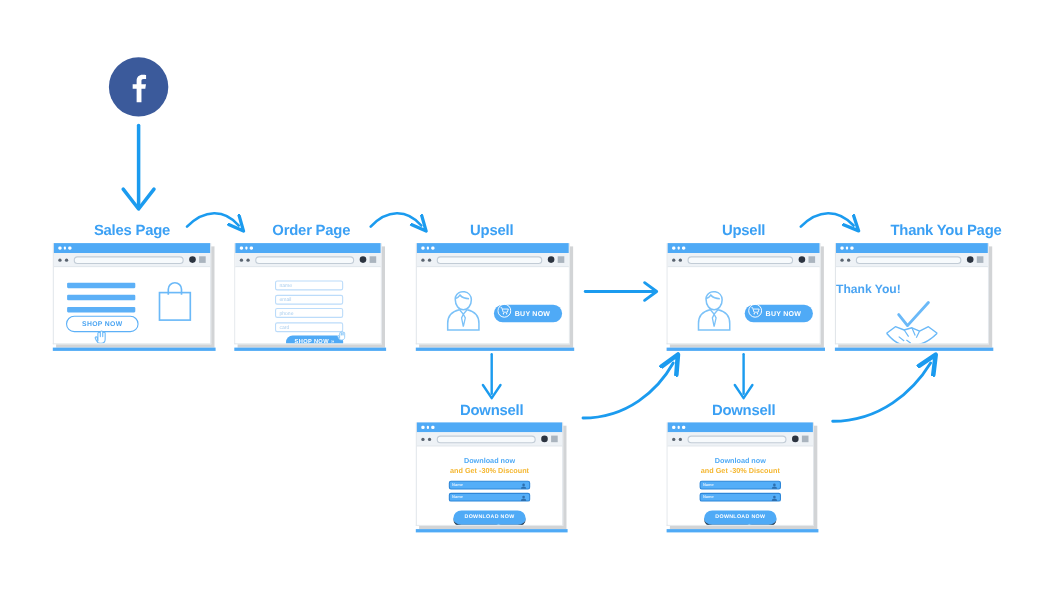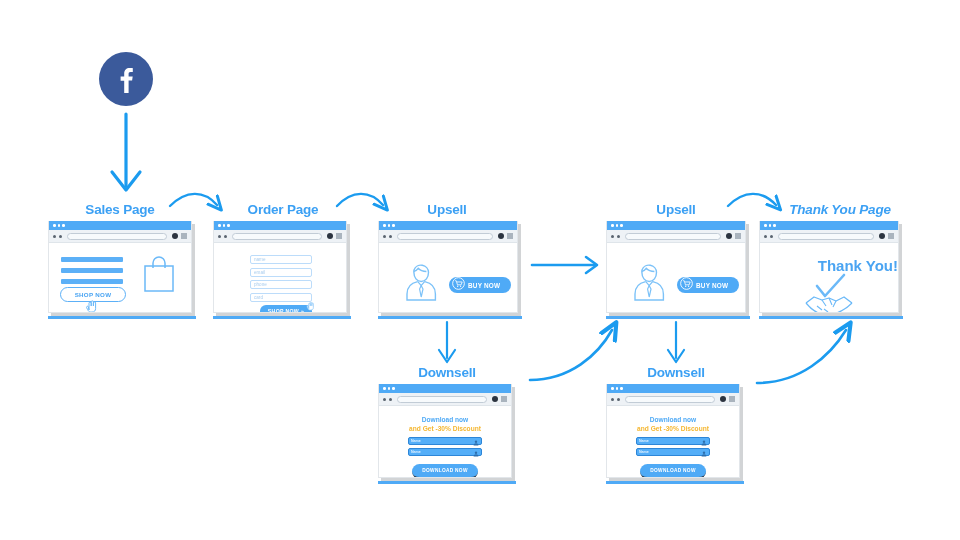--- a/index.html
+++ b/index.html
@@ -135,22 +135,22 @@
     display: flex; align-items: center; gap: 3px;
     padding-left: 3px;
   }
   .us-btn .lbl {
     color: #fff; font-size: 6.4px; font-weight: bold; letter-spacing: 0.2px;
   }
 
   
   .ty-title {
     position: absolute; left: 0; right: 0; top: 14px;
-    text-align: right;
-    color: #4aa4f2; font-size: 15px; font-weight: bold;
+    text-align: left;
+    color: #4aa4f2; font-size: 11px; font-weight: bold;
   }
   .ty-art { position: absolute; left: 50%; top: 30px; transform: translateX(-50%); }
 
   
   .ds-h1 {
     position: absolute; left: 0; right: 0; top: 10px;
     text-align: center; color: #4faaf6;
     font-size: 6.6px; font-weight: bold;
   }
   .ds-h2 {
@@ -231,21 +231,21 @@
     <svg width="30" height="30" viewBox="0 0 30 30" aria-hidden="true">
       <path d="M17.6 29V16.6h3.5l0.6-4.1h-4.1V9.9c0-1.2 0.3-2 2-2h2.2V4.2c-0.4-0.05-1.7-0.17-3.2-0.17
                -3.2 0-5.4 1.95-5.4 5.5v3h-3.6v4.1h3.6V29z" fill="#ffffff"></path>
     </svg>
   </div>
 
   <div class="step-label" style="left:120px; top:202px;">Sales Page</div>
   <div class="step-label" style="left:283px; top:202px;">Order Page</div>
   <div class="step-label" style="left:447px; top:202px;">Upsell</div>
   <div class="step-label" style="left:676px; top:202px;">Upsell</div>
-  <div class="step-label" style="left:840px; top:202px;font-style:italic;">Thank You Page</div>
+  <div class="step-label" style="left:860px; top:202px;">Thank You Page</div>
   <div class="step-label" style="left:447px; top:365px;">Downsell</div>
   <div class="step-label" style="left:676px; top:365px;">Downsell</div>
 
   <div class="browser" style="left:48px; top:221px; width:144px; height:92px;">
     <div class="titlebar">
       <i></i>
         <i></i>
         <i></i>
     </div>
     <div class="toolbar">

